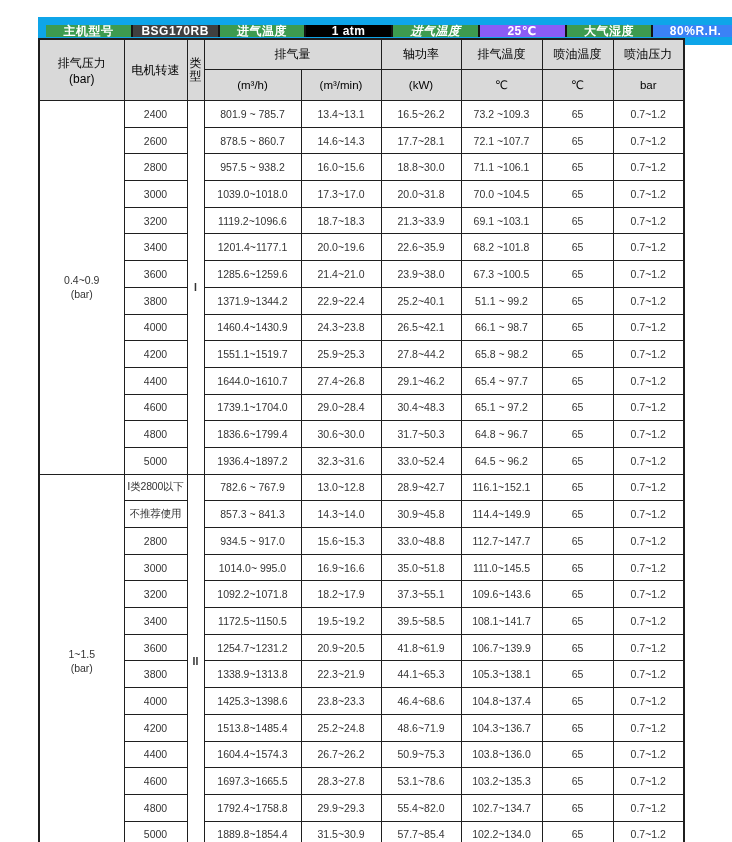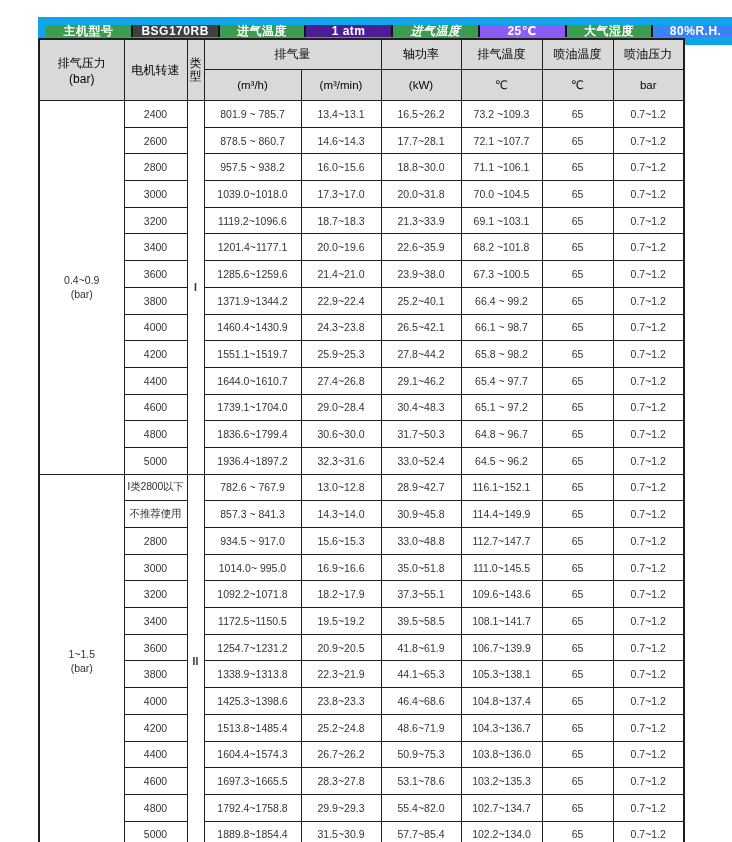--- a/index.html
+++ b/index.html
@@ -41,21 +41,21 @@
 </style>
 </head>
 <body>
 
 <div class="page">
 
   <div class="green-bar">
     <div class="green-cell" style="background: rgb(61, 155, 80);">主机型号</div>
     <div class="green-cell" style="background: #404040;">BSG170RB</div>
     <div class="green-cell" style="background: rgb(61, 155, 80);">进气温度</div>
-    <div class="green-cell" style="background: #4c1d95;">1 atm</div>
+    <div class="green-cell" style="background: #000000;">1 atm</div>
     <div class="green-cell" style="background: rgb(61, 155, 80); font-style: italic;">进气温度</div>
     <div class="green-cell" style="background: #8b5cf6;">25℃</div>
     <div class="green-cell" style="background: rgb(61, 155, 80);">大气湿度</div>
     <div class="green-cell" style="background: #3b82f6;">80%R.H.</div>
   </div>
 
   <table class="spec">
     <colgroup>
       <col style="width:85px">
         <col style="width:63px">
@@ -160,21 +160,21 @@
           <td>23.9~38.0</td>
           <td>67.3 ~100.5</td>
           <td>65</td>
           <td>0.7~1.2</td>
         </tr>
         <tr>
           <td>3800</td>
           <td>1371.9~1344.2</td>
           <td>22.9~22.4</td>
           <td>25.2~40.1</td>
-          <td>66.4 ~ 99.2</td>
+          <td>51.1 ~ 99.2</td>
           <td>65</td>
           <td>0.7~1.2</td>
         </tr>
         <tr>
           <td>4000</td>
           <td>1460.4~1430.9</td>
           <td>24.3~23.8</td>
           <td>26.5~42.1</td>
           <td>66.1 ~ 98.7</td>
           <td>65</td>

